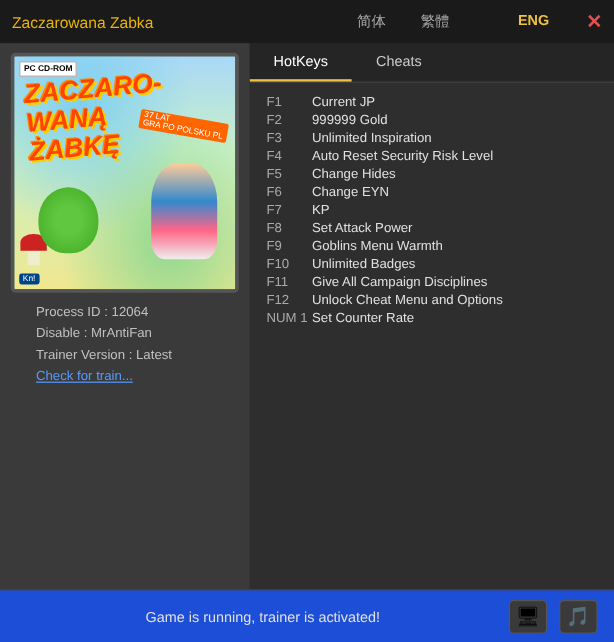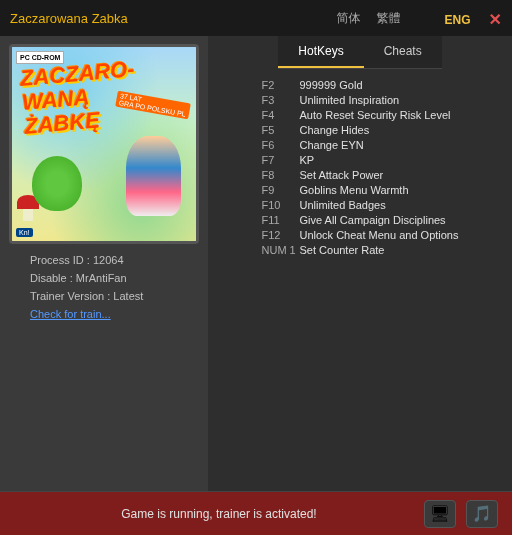--- a/index.html
+++ b/index.html
@@ -20,22 +20,22 @@
       height: 36px;
       padding: 0 10px;
     }
     #titlebar .title {
       color: #eab308;
       font-size: 13px;
       flex: 1;
     }
     #titlebar .lang-area {
       display: flex;
-      align-items: flex-end;
-      gap: 8px;
+      align-items: flex-start;
+      gap: 21px;
     }
     #titlebar .lang-btn {
       color: #aaa;
       font-size: 12px;
       cursor: pointer;
       padding: 2px 4px;
     }
     #titlebar .lang-btn.active {
       color: #f0c040;
       font-weight: bold;
@@ -192,21 +192,20 @@
       text-decoration: underline;
       cursor: pointer;
     }
 
     
     #right-panel {
       flex: 1;
       background: #2e2e2e;
       display: flex;
       flex-direction: column;
-      align-items: center;
     }
 
     
     #tabs {
       display: flex;
       background: #252525;
       border-bottom: 1px solid #444;
     }
     .tab {
       padding: 8px 20px;
@@ -243,21 +242,21 @@
       font-family: Arial, sans-serif;
     }
 
     .spacer {
       height: 8px;
     }
 
     
     #statusbar {
       height: 44px;
-      background: #7f1d1d;
+      background: #1d4ed8;
       display: flex;
       align-items: center;
       padding: 0 14px;
       border-top: 1px solid #444;
     }
     #statusbar .status-text {
       color: #e0e0e0;
       font-size: 12px;
       flex: 1;
       text-align: center;
@@ -333,20 +332,24 @@
   </div>
 
   <div id="right-panel">
 
     <div id="tabs">
       <div class="tab active">HotKeys</div>
       <div class="tab">Cheats</div>
     </div>
 
     <div id="hotkeys-content">
+    <div class="hotkey-row">
+          <span class="hotkey-key">F1</span>
+          <span class="hotkey-action">Current JP</span>
+        </div>
         <div class="hotkey-row">
           <span class="hotkey-key">F2</span>
           <span class="hotkey-action">999999 Gold</span>
         </div>
         <div class="hotkey-row">
           <span class="hotkey-key">F3</span>
           <span class="hotkey-action">Unlimited Inspiration</span>
         </div>
         <div class="hotkey-row">
           <span class="hotkey-key">F4</span>

